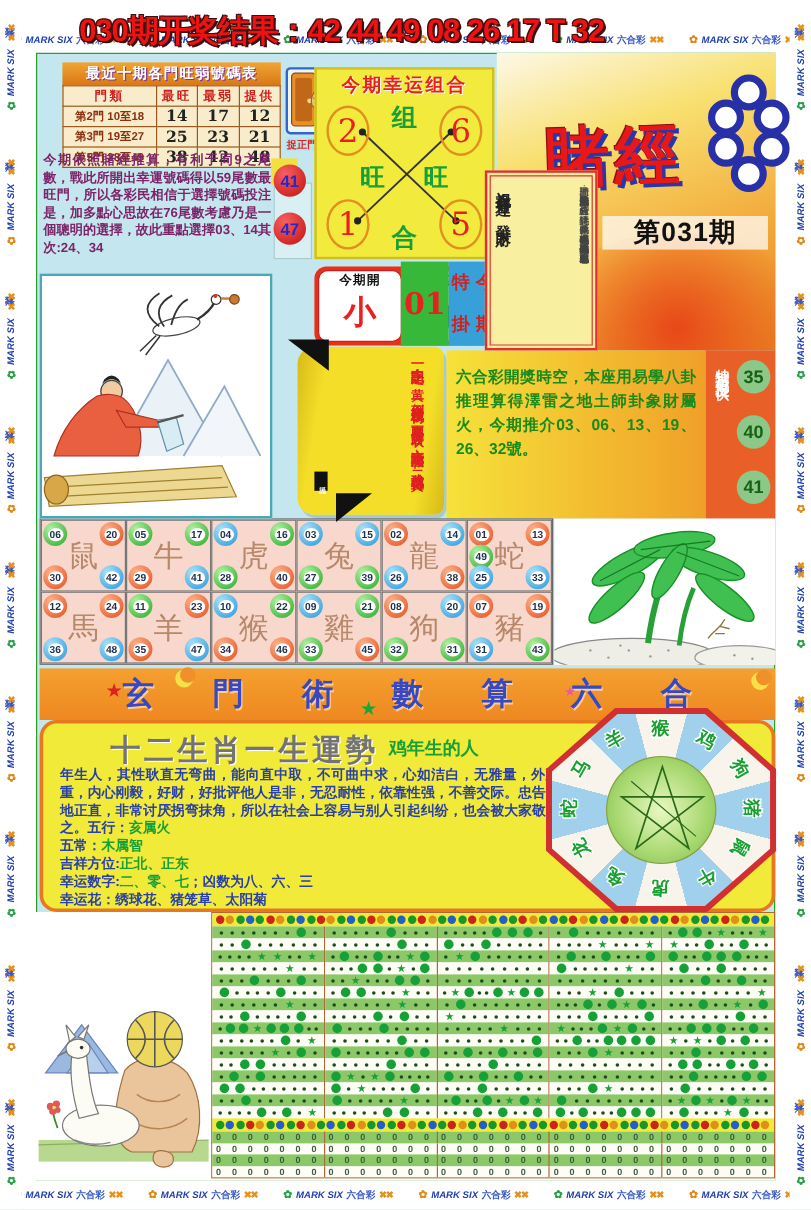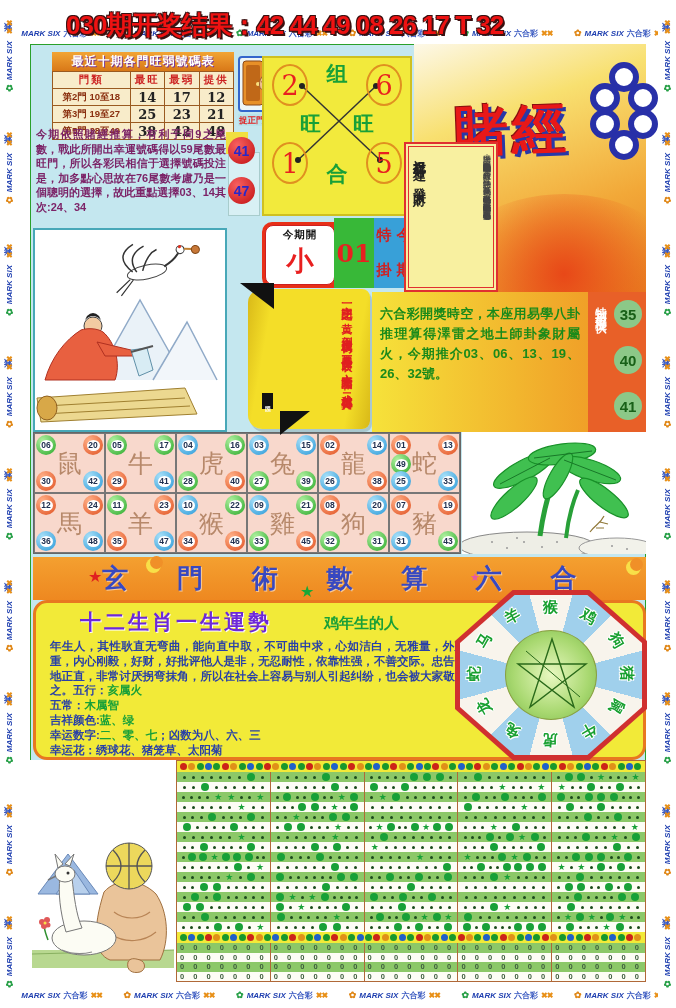--- a/index.html
+++ b/index.html
@@ -118,21 +118,21 @@
   
   .banner{left:33px;top:557px;width:613px;height:43px;background:linear-gradient(#f4a030,#ee8820);display:flex;align-items:center;justify-content:space-around;padding:0 45px;box-sizing:border-box;z-index:5;}
   .banner .bch{font-size:26px;font-weight:bold;color:#3848c0;text-shadow:1px 1px 0 #ffffff88;}
   .decor{position:absolute;z-index:6;font-size:16px;line-height:1;}
   .star-red{color:#e02020;} .star-green{color:#18a838;} .star-pink{color:#e858a8;font-size:11px;}
   .moon{width:15px;height:15px;border-radius:50%;background:#f8e048;position:absolute;z-index:6;}
   .moon::after{content:"";position:absolute;left:4px;top:-2px;width:13px;height:13px;border-radius:50%;background:#f09028;}
 
   
   .fortune{left:33px;top:600px;width:613px;height:160px;background:#f2ea38;border:3px solid #e87820;border-radius:14px;box-sizing:border-box;z-index:5;}
-  .f-title{position:absolute;left:44px;top:5px;font-size:21px;font-weight:bold;color:#6d28d9;letter-spacing:3px;text-shadow:1px 1px 0 #fff;}
+  .f-title{position:absolute;left:56px;top:5px;font-size:25px;font-weight:bold;color:#737373;letter-spacing:3px;text-shadow:1px 1px 0 #fff;}
   .f-sub{position:absolute;left:288px;top:11px;font-size:15px;font-weight:bold;color:#18a038;}
   .f-body{position:absolute;left:14px;top:36px;width:428px;font-size:11.5px;font-weight:bold;color:#2840a8;line-height:14.8px;text-align:justify;}
   .f-line{font-size:11.5px;font-weight:bold;color:#2840a8;line-height:14.8px;}
   .f-green{color:#18a038;}
 
   
   .wheel{left:455px;top:590px;width:192px;height:170px;z-index:10;}
   .octa{position:absolute;clip-path:polygon(30% 0,70% 0,100% 30%,100% 70%,70% 100%,30% 100%,0 70%,0 30%);}
   .octa-outer{left:0;top:0;width:192px;height:170px;background:#d03030;}
   .octa-inner{left:5px;top:5px;width:182px;height:160px;background:conic-gradient(from 15deg,#a0d0ec 0 30deg,#f8f4ec 30deg 60deg,#a0d0ec 60deg 90deg,#f8f4ec 90deg 120deg,#a0d0ec 120deg 150deg,#f8f4ec 150deg 180deg,#a0d0ec 180deg 210deg,#f8f4ec 210deg 240deg,#a0d0ec 240deg 270deg,#f8f4ec 270deg 300deg,#a0d0ec 300deg 330deg,#f8f4ec 330deg 360deg);}
@@ -404,20 +404,21 @@
     <div class="door-label">捉正門路</div>
   </div>
   <div class="abs pale-box"></div>
   <div class="abs ysq"></div>
   <div class="num-circle" style="left:228px;top:137px;">41</div>
   <div class="num-circle" style="left:228px;top:177px;">47</div>
 
   <div class="abs analysis">今期依照賭經推算，有利于同9之尾數，戰此所開出幸運號碼得以59尾數最旺門，所以各彩民相信于選擇號碼投注是，加多點心思故在76尾數考慮乃是一個聰明的選擇，故此重點選擇03、14其次:24、34</div>
 
   <div class="abs combo">
+    <div class="combo-title">今期幸运组合</div>
     <div class="combo-body">
       <svg width="150" height="130" viewBox="0 0 150 130" style="position:absolute;left:0;top:0;">
         <line x1="38" y1="28" x2="116" y2="102" stroke="#333" stroke-width="1.5"></line>
         <line x1="112" y1="28" x2="34" y2="102" stroke="#333" stroke-width="1.5"></line>
         <circle cx="38" cy="28" r="3" fill="#222"></circle>
           <circle cx="112" cy="28" r="3" fill="#222"></circle>
         <circle cx="34" cy="102" r="3" fill="#222"></circle>
           <circle cx="116" cy="102" r="3" fill="#222"></circle>
       </svg>
       <div class="combo-corner cc-tl">2</div>
@@ -447,20 +448,21 @@
       <span>特</span>
       <span>今</span>
       <span>掛</span>
       <span>期</span>
     </div>
   </div>
 
   <div class="abs masthead">
     <div class="du-title">賭經</div>
   </div>
+  <div class="abs issue">第031期</div>
   <div class="abs rings">
     <div class="ring" style="left:21px;top:0;"></div>
     <div class="ring" style="left:2px;top:21px;"></div>
     <div class="ring" style="left:40px;top:21px;"></div>
     <div class="ring" style="left:2px;top:47px;"></div>
     <div class="ring" style="left:40px;top:47px;"></div>
     <div class="ring" style="left:21px;top:68px;"></div>
   </div>
   <div class="abs blessing">
     <div class="bless-main">祝君好運，發大財！</div>
@@ -747,21 +749,21 @@
   <div class="moon" style="left:146px;top:558px;"></div>
   <div class="moon" style="left:626px;top:560px;"></div>
 
   <div class="abs fortune">
     <div class="f-title">十二生肖一生運勢</div>
     <div class="f-sub">鸡年生的人</div>
     <div class="f-body">
       <span>年生人，其性耿直无弯曲，能向直中取，不可曲中求，心如洁白，无雅量，外观稳重，内心刚毅，好财，好批评他人是非，无忍耐性，依靠性强，不善交际。忠告：过地正直，非常讨厌拐弯抹角，所以在社会上容易与别人引起纠纷，也会被大家敬而远之。五行：</span><span class="f-green">亥属火</span>
       <div id="fortune-lines">
           <div class="f-line"><span>五常：</span><span class="f-green">木属智</span><span></span></div>
-          <div class="f-line"><span>吉祥颜色:</span><span class="f-green">蓝、绿</span><span></span></div>
+          <div class="f-line"><span>吉祥方位:</span><span class="f-green">正北、正东</span><span></span></div>
           <div class="f-line"><span>幸运数字:</span><span class="f-green">二、零、七</span><span>；凶数为八、六、三</span></div>
           <div class="f-line"><span>幸运花：</span><span class="f-green"></span><span>绣球花、猪笼草、太阳菊</span></div>
         </div>
     </div>
   </div>
 
   <div class="abs wheel">
     <div class="octa octa-outer"></div>
     <div class="octa octa-inner"></div>
     <div class="wheel-center">

